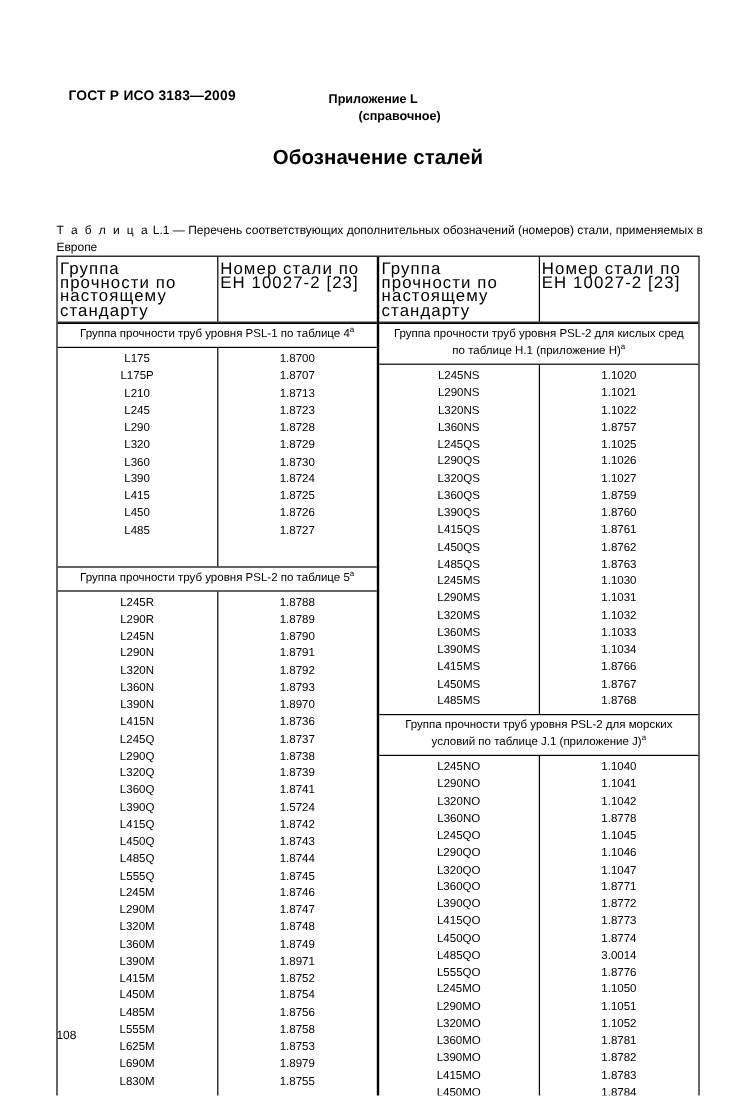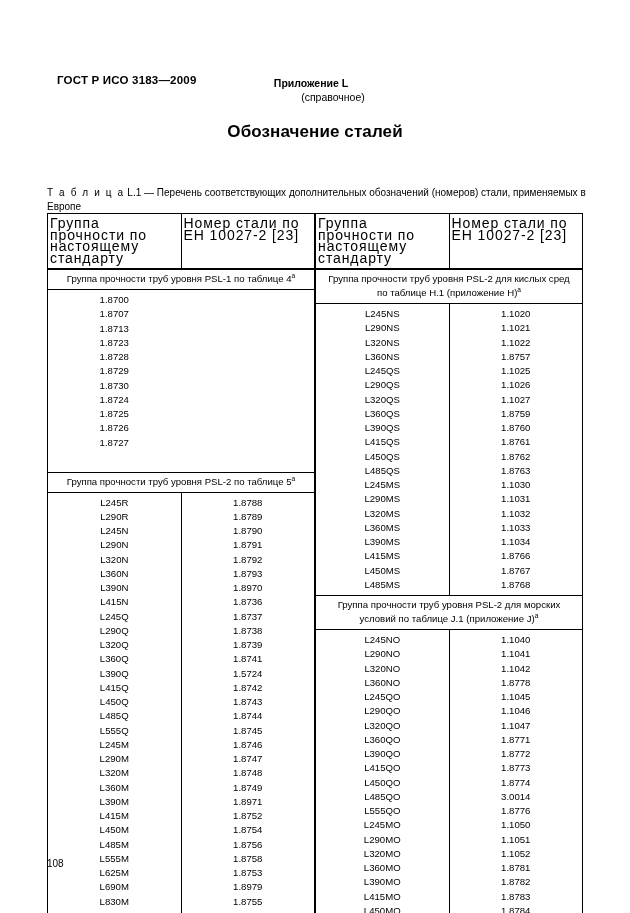--- a/index.html
+++ b/index.html
@@ -38,21 +38,21 @@
   .annex-block {
     position: absolute;
     left: 0;
     top: 76px;
     width: 622px;
     text-align: center;
     font-size: 10.5px;
     font-weight: bold;
     line-height: 14px;
   }
-  .annex-block .sub { font-weight: normal; margin-left: 44px; }
+  .annex-block .sub { font-weight: bold; margin-left: 44px; }
 
   .annex-title {
     position: absolute;
     left: 0;
     top: 122px;
     width: 630px;
     text-align: center;
     font-size: 17px;
     font-weight: bold;
     letter-spacing: 0.1px;
@@ -190,20 +190,33 @@
           <div class="hdr-cell c2">
             <div>Номер стали по</div>
             <div>ЕН 10027-2 [23]</div>
           </div>
         </div>
 
         <div class="section-row">
           <span>Группа прочности труб уровня PSL-1 по таблице 4</span><sup>a</sup>
         </div>
         <div class="data-block">
+          <div class="data-col names" id="L0-names">
+              <div>L175</div>
+              <div>L175P</div>
+              <div>L210</div>
+              <div>L245</div>
+              <div>L290</div>
+              <div>L320</div>
+              <div>L360</div>
+              <div>L390</div>
+              <div>L415</div>
+              <div>L450</div>
+              <div>L485</div>
+            </div>
           <div class="data-col nums" id="L0-nums">
               <div>1.8700</div>
               <div>1.8707</div>
               <div>1.8713</div>
               <div>1.8723</div>
               <div>1.8728</div>
               <div>1.8729</div>
               <div>1.8730</div>
               <div>1.8724</div>
               <div>1.8725</div>

